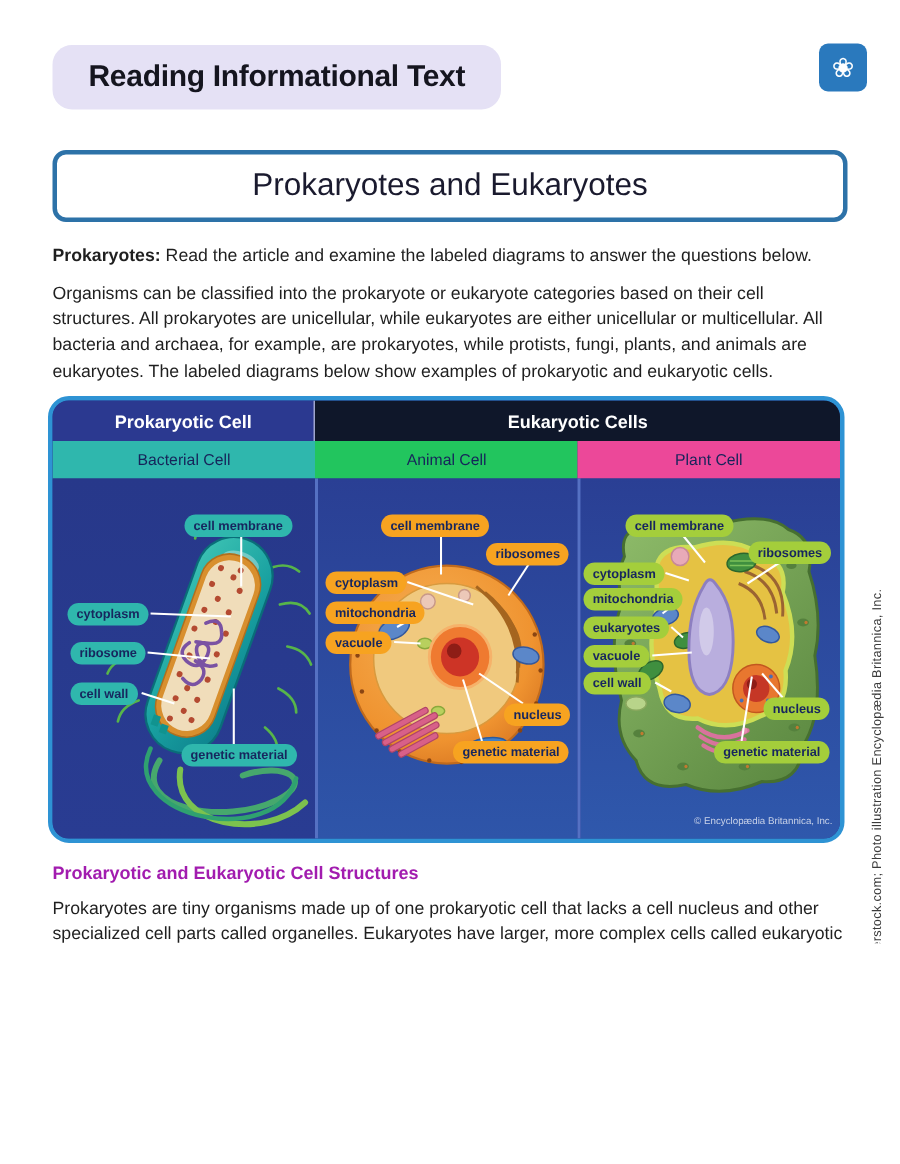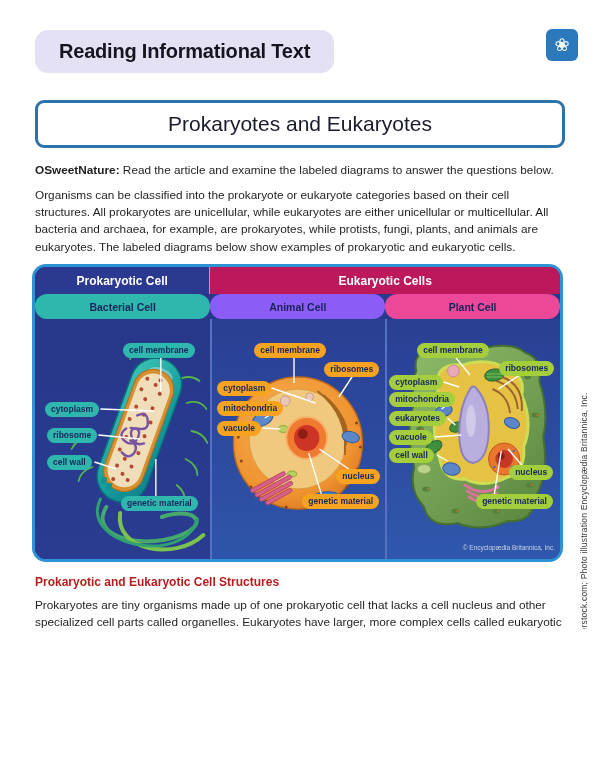--- a/index.html
+++ b/index.html
@@ -33,65 +33,65 @@
   .intro { position:absolute; left:35px; top:187px; width:532px; font-size:11.8px; line-height:1.46; }
   
   .diagram {
     position:absolute; left:32px; top:264px; width:531px; height:298px;
     border:3px solid #2e93d4; border-radius:14px; overflow:hidden; background:#28398c;
     display:flex; flex-direction:column;
   }
   .dg-head { display:flex; height:27px; flex:0 0 27px; }
   .dg-head .cell { display:flex; align-items:center; justify-content:center; color:#fff; font-weight:700; font-size:12px; }
   .dg-head .c1 { width:33.4%; background:#2b3990; border-right:1px solid rgba(255,255,255,.55); }
-  .dg-head .c2 { width:66.6%; background:#be185d; }
+  .dg-head .c2 { width:66.6%; background:#0f172a; }
   .dg-sub { display:flex; height:25px; flex:0 0 25px; }
-  .dg-sub .cell { display:flex; align-items:center; justify-content:center; font-weight:700; font-size:10.5px; color:#16245a;border-radius:12px; }
+  .dg-sub .cell { display:flex; align-items:center; justify-content:center; font-weight:400; font-size:10.5px; color:#16245a; }
   .dg-sub .s1 { width:33.4%; background:#2fb7ad; }
-  .dg-sub .s2 { width:33.3%; background:#8b5cf6; }
+  .dg-sub .s2 { width:33.3%; background:#22c55e; }
   .dg-sub .s3 { width:33.3%; background:#ec4899; }
   .dg-body { display:flex; flex:1; }
   .panel { position:relative; overflow:hidden;padding-left:36px; }
   .panel.p1 { width:33.4%; background:linear-gradient(180deg,#27388a,#293c92); }
   .panel.p2 { width:33.3%; background:linear-gradient(180deg,#2a3f94,#2e55a9); border-left:2px solid #5571c3; }
   .panel.p3 { width:33.3%; background:linear-gradient(180deg,#2a3f94,#2f58ac); border-left:2px solid #5571c3; }
   .panel svg { position:absolute; left:0; top:0; width:100%; height:100%; }
   .pill {
     position:absolute; font-size:8.5px; font-weight:700; color:#17265e;
     padding:2.5px 6px; border-radius:9px; white-space:nowrap; z-index:3; line-height:1.15;
   }
   .pill.teal { background:#2fb7ad; }
   .pill.orange { background:#f7a320; }
   .pill.green { background:#a4ce3b; }
   .panel-credit { position:absolute; right:5px; top:225px; font-size:6.5px; color:#c9d2e8; z-index:3; }
   .vertical-credit {
     position:absolute; left:579px; top:723px; transform:rotate(-90deg); transform-origin:top left;
     font-size:8.5px; color:#3a3a3a; white-space:nowrap; letter-spacing:0.2px;
   }
   
-  .article-heading { position:absolute; left:35px; top:575px; font-size:12px; font-weight:700; color:#b91c1c; }
+  .article-heading { position:absolute; left:35px; top:575px; font-size:12px; font-weight:700; color:#a21caf; }
   .article-body { position:absolute; left:35px; top:597px; width:532px; font-size:11.8px; line-height:1.47; }
   .footer { position:absolute; right:38px; top:747px; font-size:14px; color:#8f8f8f; }
 </style>
 </head>
 <body>
 
 <div class="page">
 
   <div class="badge">Reading Informational Text</div>
 
   <div class="logo">
     <div class="logo-icon">❀</div>
   </div>
 
   <div class="title-box">
     <h1>Prokaryotes and Eukaryotes</h1>
   </div>
 
-  <p class="instructions"><b>OSweetNature:</b><span> Read the article and examine the labeled diagrams to answer the questions below.</span></p>
+  <p class="instructions"><b>Prokaryotes:</b><span> Read the article and examine the labeled diagrams to answer the questions below.</span></p>
 
   <p class="intro">Organisms can be classified into the prokaryote or eukaryote categories based on their cell structures. All prokaryotes are unicellular, while eukaryotes are either unicellular or multicellular. All bacteria and archaea, for example, are prokaryotes, while protists, fungi, plants, and animals are eukaryotes. The labeled diagrams below show examples of prokaryotic and eukaryotic cells.</p>
 
   <div class="diagram">
     <div class="dg-head">
       <div class="cell c1">Prokaryotic Cell</div>
       <div class="cell c2">Eukaryotic Cells</div>
     </div>
     <div class="dg-sub">
       <div class="cell s1">Bacterial Cell</div>

